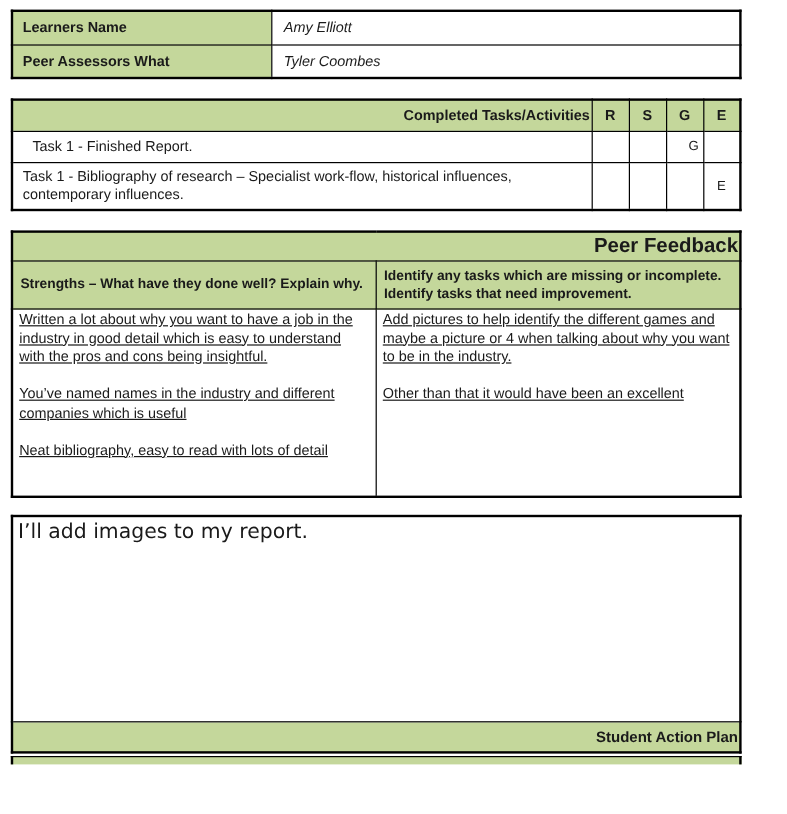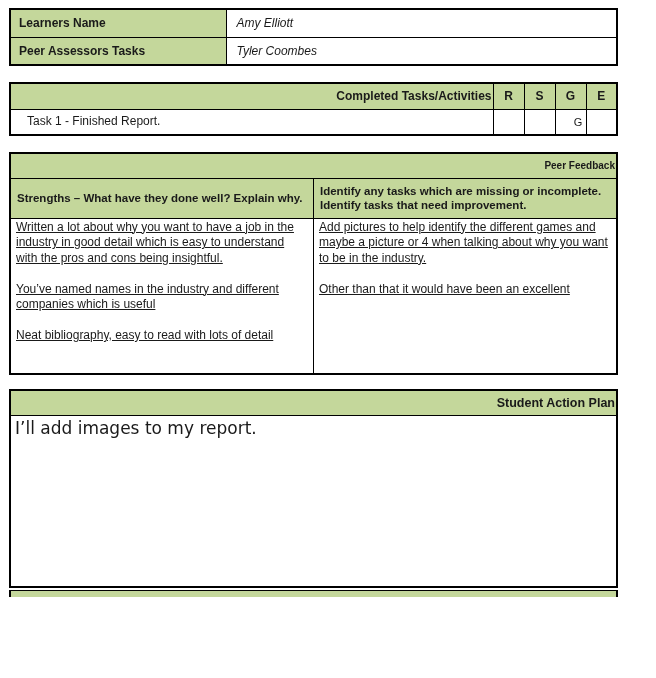--- a/index.html
+++ b/index.html
@@ -49,21 +49,21 @@
   table.tasks td.task {
     padding: 4px 8px;
     vertical-align: middle;
     line-height: 15px;
   }
   table.tasks tr.trow1 td { height: 26px; padding-left: 16px; }
   table.tasks td.rate { font-size: 11px; vertical-align: middle; }
 
   
   table.feedback { margin-bottom: 14px; }
-  table.feedback td.title-cell { height: 25px; font-size: 10px; vertical-align: middle; }
+  table.feedback td.title-cell { height: 25px; font-size: 17px; vertical-align: middle; }
   table.feedback td.col-head {
     font-weight: bold;
     font-size: 11.5px;
     line-height: 14.5px;
     padding: 3px 6px;
     height: 40px;
     vertical-align: middle;
   }
   table.feedback td.col-body {
     height: 156px;
@@ -100,41 +100,48 @@
 
 <div class="page">
 
   <table class="tbl info">
     <tbody>
         <tr>
       <td class="green label">Learners Name</td>
       <td class="value">Amy Elliott</td>
     </tr>
     <tr>
-      <td class="green label">Peer Assessors Tasks</td>
+      <td class="green label">Peer Assessors What</td>
       <td class="value">Tyler Coombes</td>
     </tr>
   </tbody>
     </table>
 
   <table class="tbl tasks">
     <tbody>
         <tr class="head">
       <td class="green center bold">Completed Tasks/Activities</td>
       <td class="green center bold rate-col">R</td>
       <td class="green center bold rate-col">S</td>
       <td class="green center bold rate-col">G</td>
       <td class="green center bold rate-col">E</td>
     </tr>
     <tr class="trow1">
       <td class="task">Task 1 - Finished Report.</td>
       <td class="rate rate-col"></td>
       <td class="rate rate-col"></td>
       <td class="rate rate-col">G</td>
       <td class="rate rate-col"></td>
+    </tr>
+    <tr>
+      <td class="task">Task 1 - Bibliography of research – Specialist work-flow, historical influences, contemporary influences.</td>
+      <td class="rate rate-col"></td>
+      <td class="rate rate-col"></td>
+      <td class="rate rate-col"></td>
+      <td class="rate rate-col">E</td>
     </tr>
   </tbody>
     </table>
 
   <table class="tbl feedback">
     <tbody>
         <tr>
       <td colspan="2" class="green center bold title-cell">Peer Feedback</td>
     </tr>
     <tr>
@@ -150,23 +157,23 @@
       <td class="col-body">Add pictures to help identify the different games and maybe a picture or 4 when talking about why you want to be in the industry.
 
 Other than that it would have been an excellent</td>
     </tr>
   </tbody>
     </table>
 
   <table class="tbl action">
     <tbody>
         <tr>
-      <td class="green center bold title-cell">Student Action Plan</td>
+      <td class="plan-body">I’ll add images to my report.</td>
     </tr>
     <tr>
-      <td class="plan-body">I’ll add images to my report.</td>
+      <td class="green center bold title-cell">Student Action Plan</td>
     </tr>
   </tbody>
     </table>
 
   <div class="next-strip"></div>
 
 </div>
 
 </body></html>

